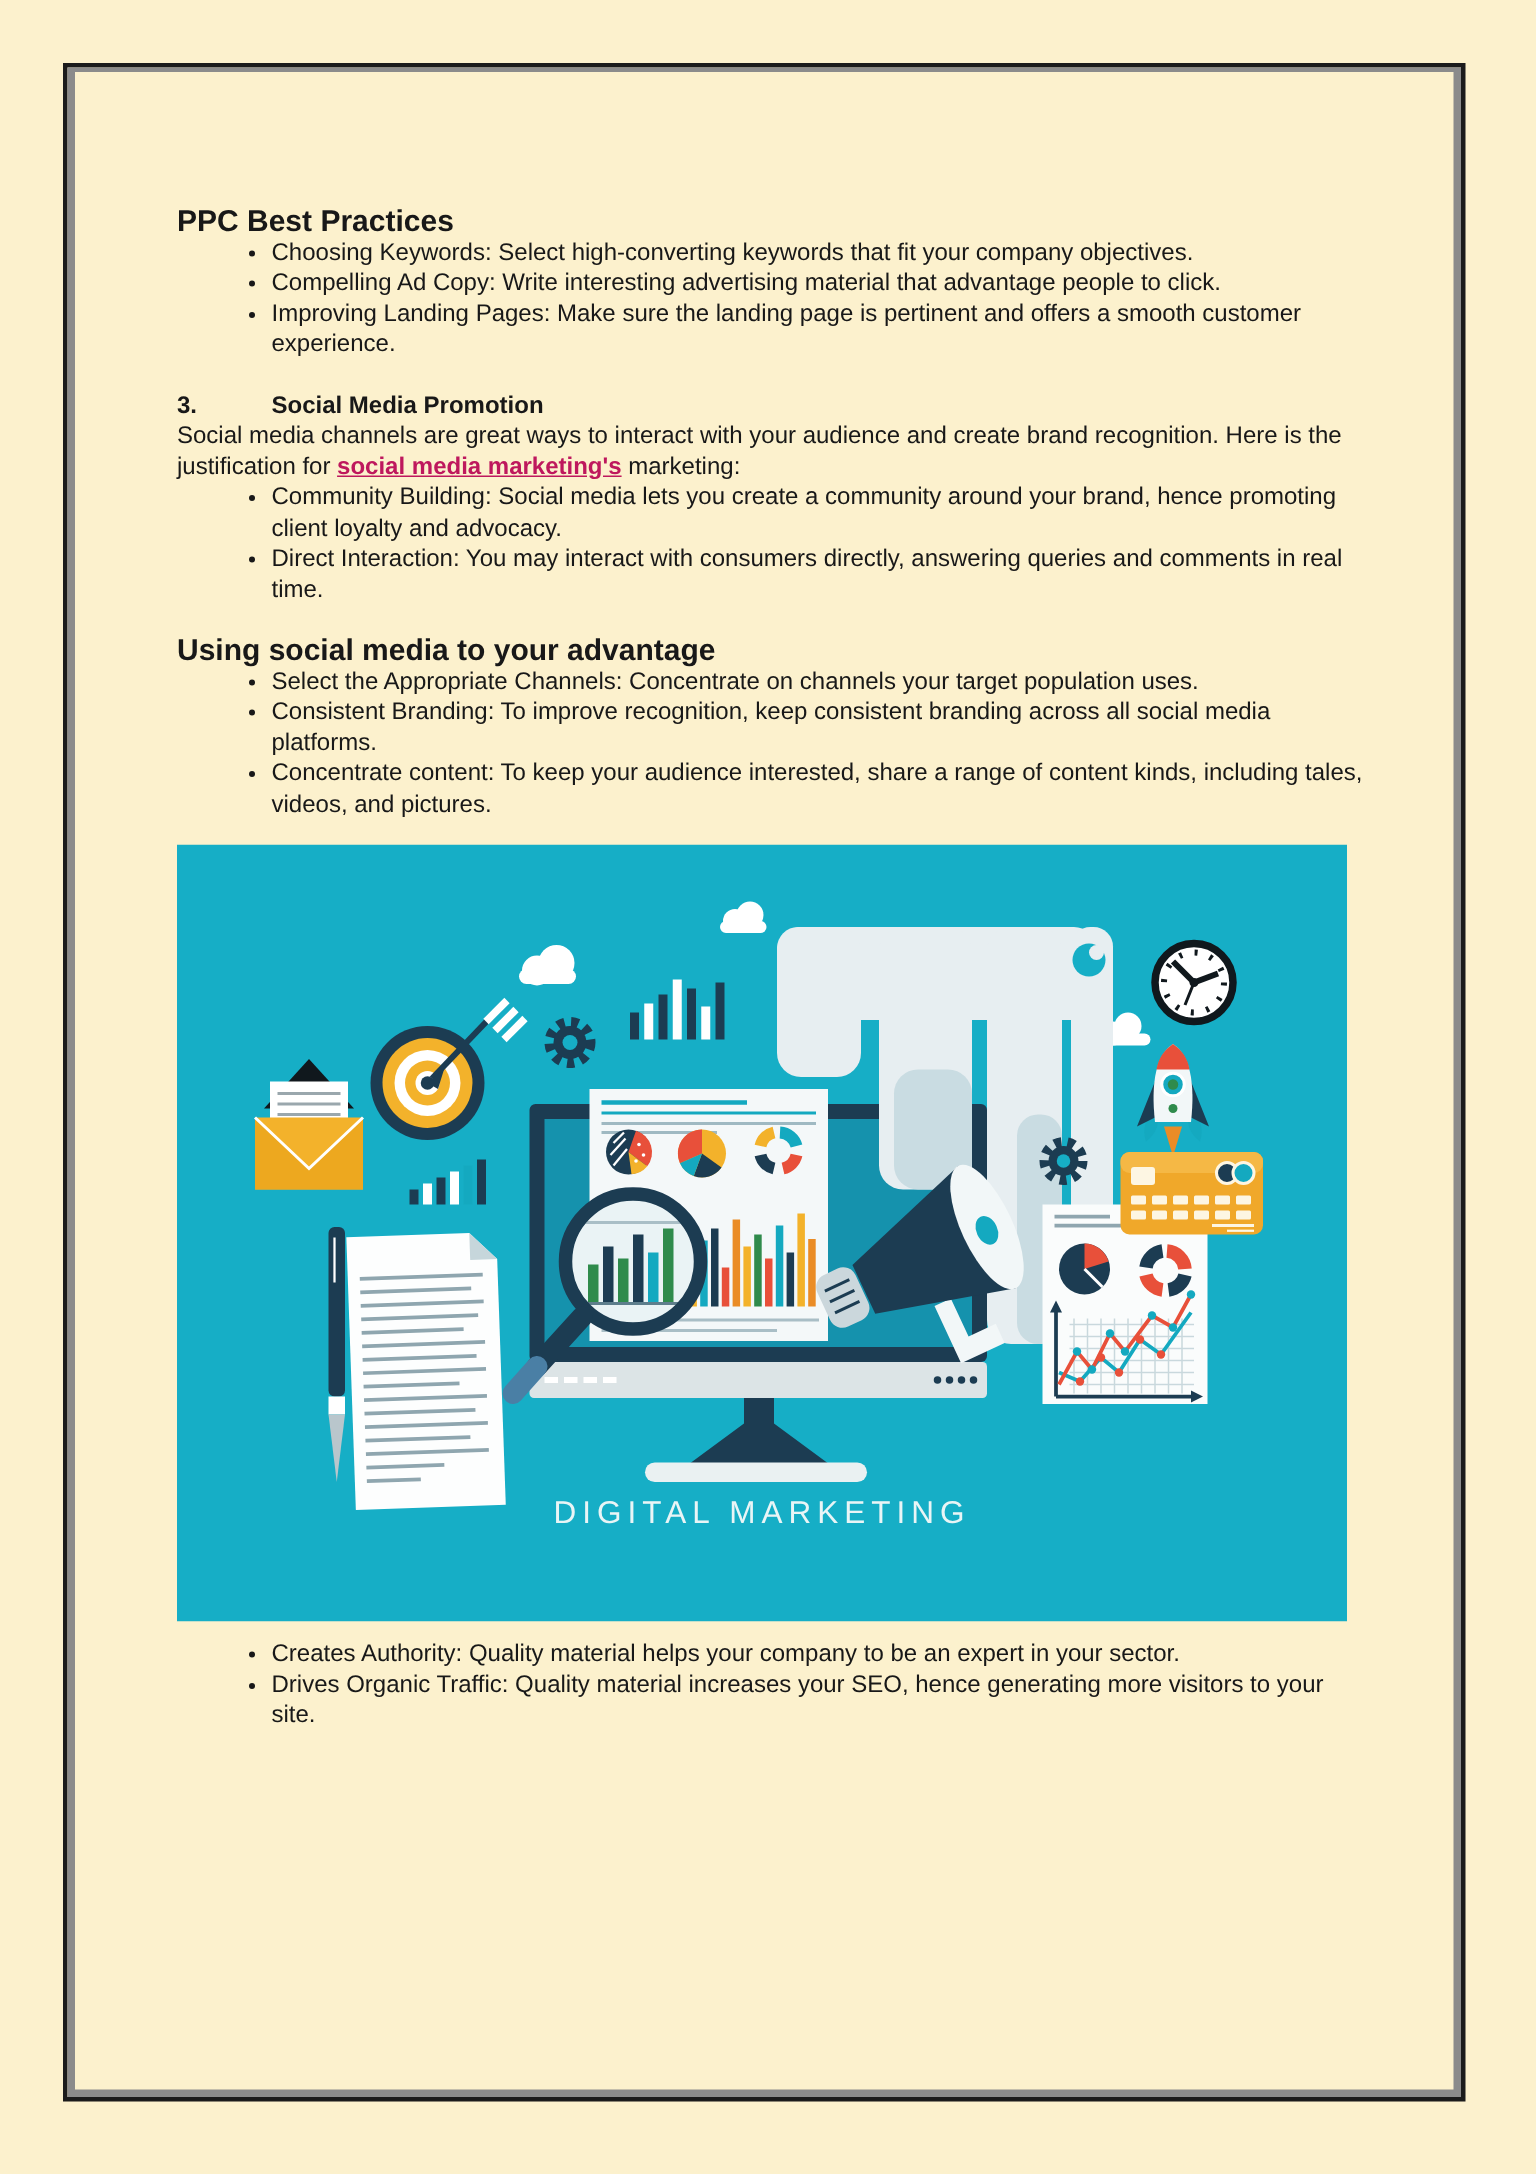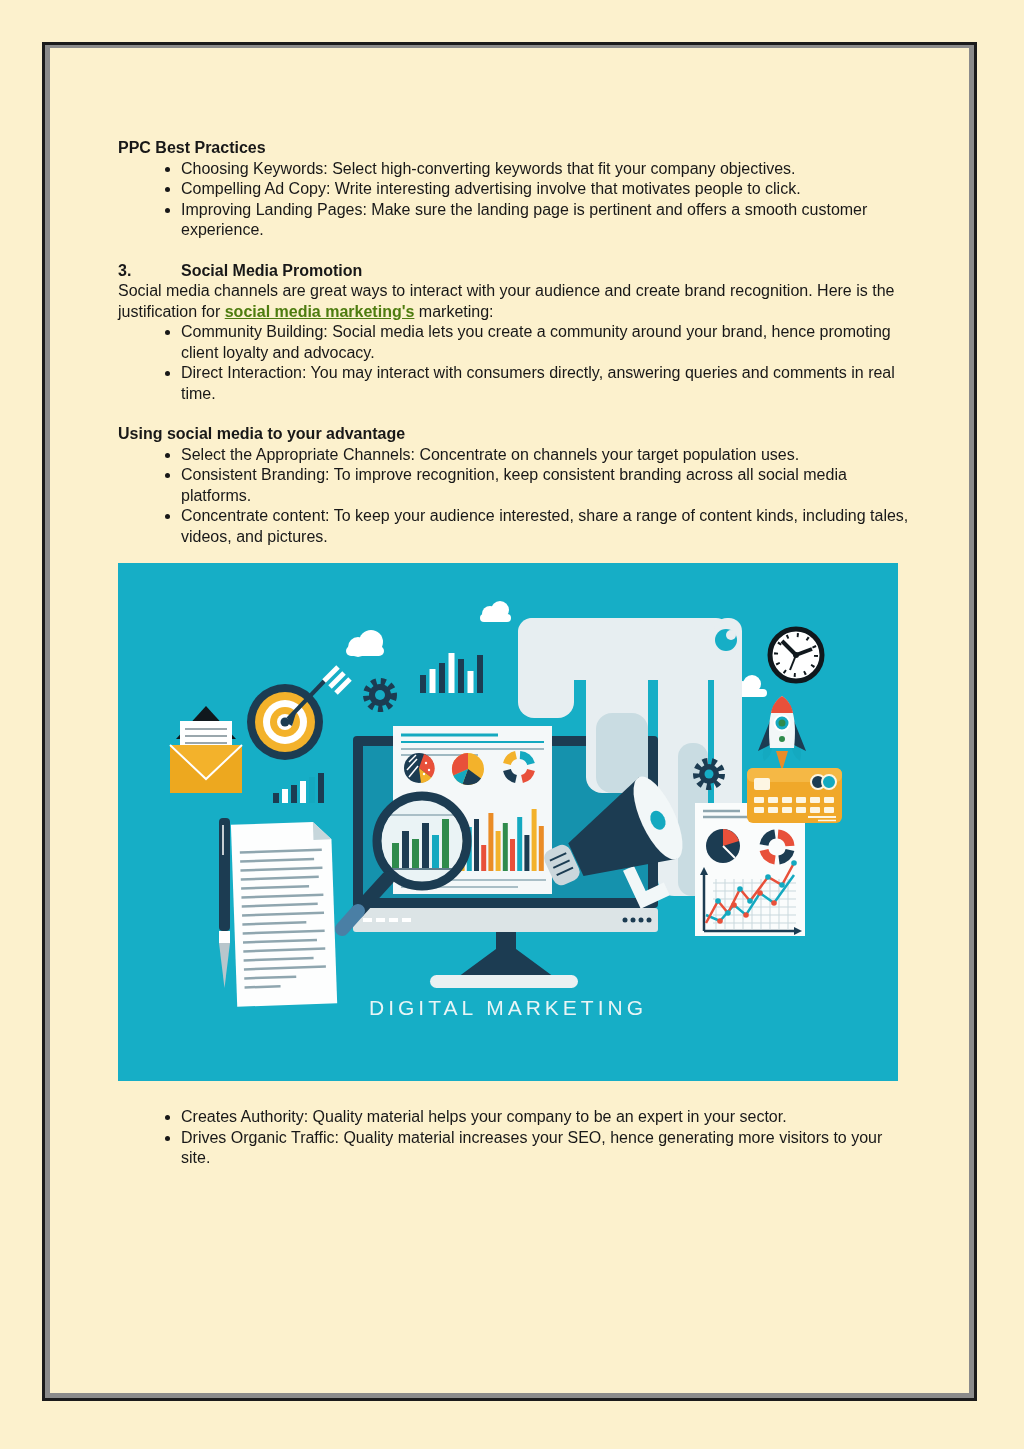--- a/index.html
+++ b/index.html
@@ -14,44 +14,44 @@
     border:3px solid #1b1b1b;box-sizing:border-box;background:#FCF1CD;
   }
   .frame-inner{
     position:absolute;inset:0;box-sizing:border-box;
     border:5px solid #8b8b8b;border-top-width:3px;
   }
   .content{
     position:absolute;left:73px;top:93px;width:792px;
     font-size:16px;line-height:20.5px;
   }
-  h3{margin:0;font-size:16px;line-height:20.5px;}
+  h3{margin:0;font-size:20px;line-height:20.5px;}
   p{margin:0;}
   ul{margin:0;padding-left:63px;}
   li{line-height:20.5px;}
   .bl{font-weight:normal;}
   .numrow .num{display:inline-block;width:63px;font-weight:bold;}
   .numrow .hd{font-weight:bold;}
   .mt{margin-top:20px;}
-  a.doclink{color:#4d7c0f;font-weight:bold;text-decoration:underline;}
+  a.doclink{color:#be185d;font-weight:bold;text-decoration:underline;}
   .illu{display:block;margin-top:16px;}
-  .lastlist{margin-top:26px;}
+  .lastlist{margin-top:12px;}
 </style>
 </head>
 <body>
 
 <div class="frame">
   <div class="frame-inner"></div>
 
   <div class="content">
 
     <h3>PPC Best Practices</h3>
     <ul>
       <li><span class="bl">Choosing Keywords:</span><span> Select high-converting keywords that fit your company objectives.</span></li>
-      <li><span class="bl">Compelling Ad Copy:</span><span> Write interesting advertising involve that motivates people to click.</span></li>
+      <li><span class="bl">Compelling Ad Copy:</span><span> Write interesting advertising material that advantage people to click.</span></li>
       <li><span class="bl">Improving Landing Pages:</span><span> Make sure the landing page is pertinent and offers a smooth customer experience.</span></li>
     </ul>
 
     <div class="numrow mt">
       <span class="num">3.</span><span class="hd">Social Media Promotion</span>
     </div>
     <p><span>Social media channels are great ways to interact with your audience and create brand recognition. Here is the justification for </span><a href="#" class="doclink">social media marketing's</a><span> marketing:</span></p>
     <ul>
       <li><span class="bl">Community Building:</span><span> Social media lets you create a community around your brand, hence promoting client loyalty and advocacy.</span></li>
       <li><span class="bl">Direct Interaction:</span><span> You may interact with consumers directly, answering queries and comments in real time.</span></li>

